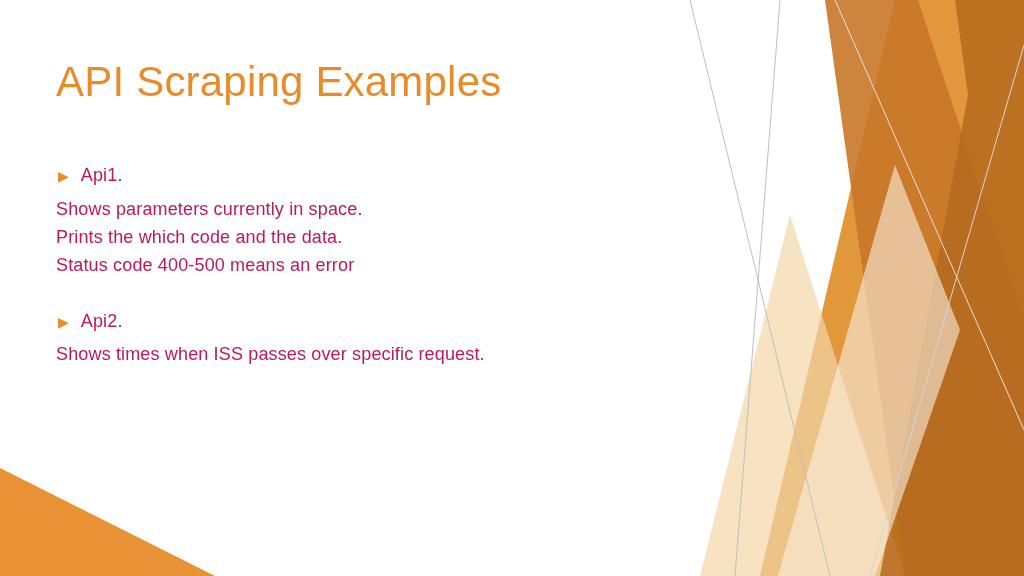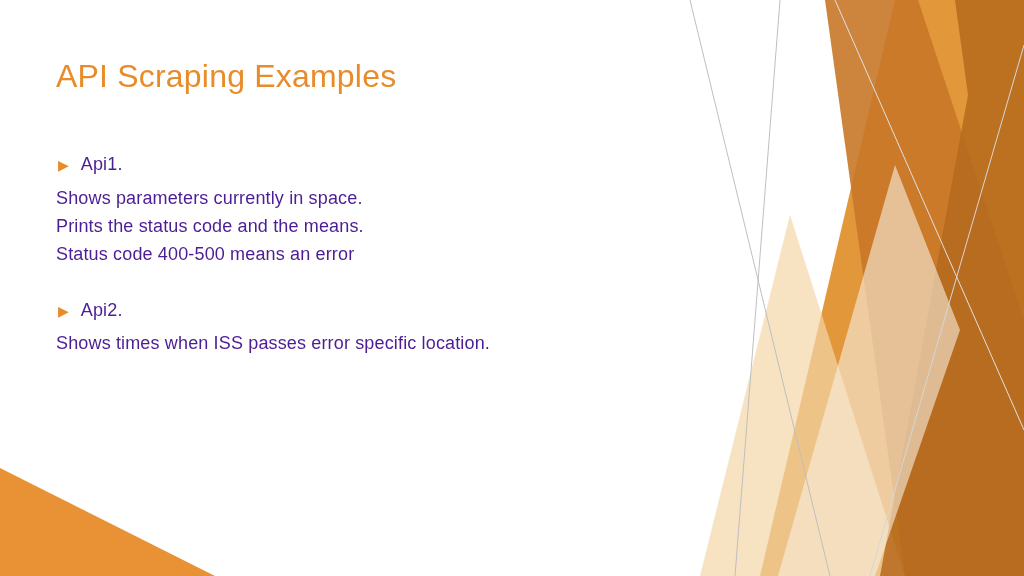--- a/index.html
+++ b/index.html
@@ -18,38 +18,38 @@
       z-index: 0;
       pointer-events: none;
     }
     .content {
       position: relative;
       z-index: 1;
       padding: 58px 56px;
     }
     .title {
       color: #E88C2A;
-      font-size: 32px;
+      font-size: 42px;
       font-weight: 400;
       margin-bottom: 56px;
       letter-spacing: 0.2px;
     }
     .bullet-row {
       display: flex;
       align-items: center;
       margin-bottom: 6px;
     }
     .bullet-arrow {
       color: #E88C2A;
       font-size: 14px;
       margin-right: 12px;
       margin-left: 2px;
     }
     .bullet-label, .line {
-      color: #4c1d95;
+      color: #be185d;
       font-size: 18px;
       line-height: 1.55;
       letter-spacing: 0.15px;
     }
     .spacer { height: 28px; }
   </style>
 </head>
 <body>
 
 <svg class="deco" viewBox="0 0 1024 576" preserveAspectRatio="none">
@@ -69,23 +69,23 @@
 </svg>
 
 <div class="content">
   <h1 class="title">API Scraping Examples</h1>
 
   <div class="bullet-row">
     <span class="bullet-arrow">▶</span>
     <span class="bullet-label">Api1.</span>
   </div>
   <div class="line">Shows parameters currently in space.</div>
-  <div class="line">Prints the status code and the means.</div>
+  <div class="line">Prints the which code and the data.</div>
   <div class="line">Status code 400-500 means an error</div>
 
   <div class="spacer"></div>
 
   <div class="bullet-row">
     <span class="bullet-arrow">▶</span>
     <span class="bullet-label">Api2.</span>
   </div>
-  <div class="line">Shows times when ISS passes error specific location.</div>
+  <div class="line">Shows times when ISS passes over specific request.</div>
 </div>
 
 </body></html>

